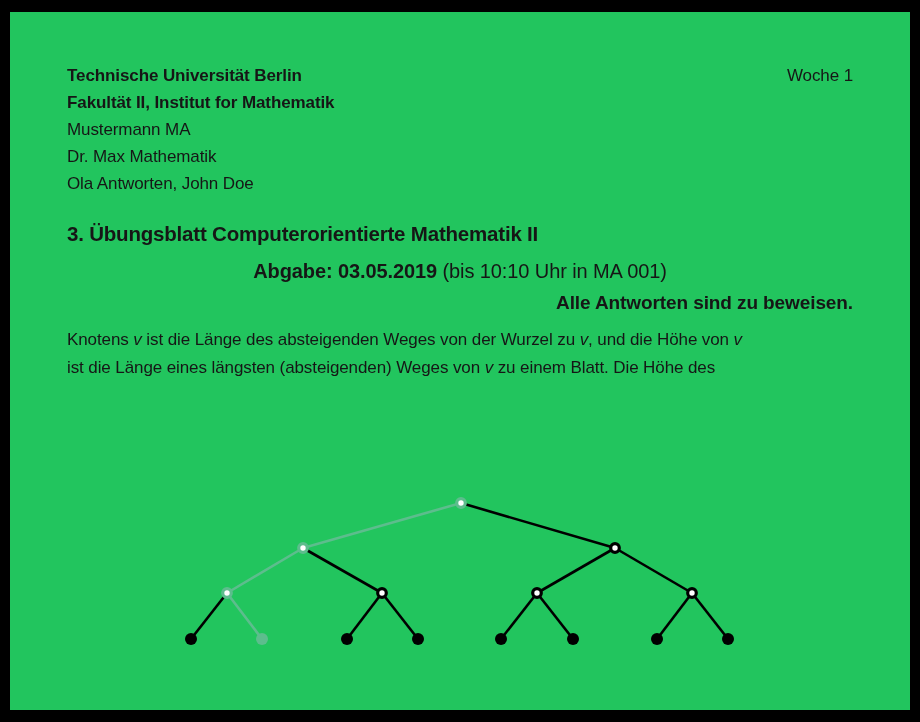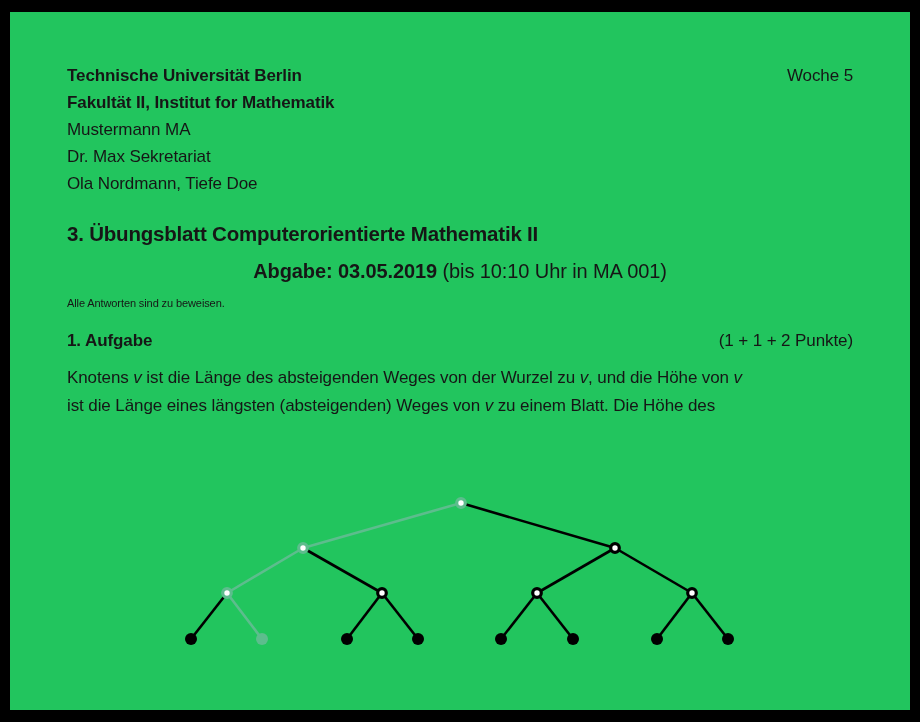--- a/index.html
+++ b/index.html
@@ -38,23 +38,23 @@
     letter-spacing: -0.2px;
   }
   .deadline {
     text-align: center;
     font-size: 20px;
     line-height: 26px;
     margin-top: 9px;
     letter-spacing: -0.1px;
   }
   .notice {
-    text-align: left;
-    font-size: 11px;
-    font-weight: normal;
+    text-align: right;
+    font-size: 19px;
+    font-weight: bold;
     line-height: 26px;
     margin-top: 6px;
     letter-spacing: -0.1px;
   }
   .exercise-row {
     display: flex;
     justify-content: space-between;
     font-size: 17px;
     line-height: 26px;
     margin-top: 12px;
@@ -79,38 +79,34 @@
 <body>
 
 <div class="page">
   <div class="content">
 
     <div class="hdr-row">
       <div class="hdr-col-left">
         <div class="b">Technische Universität Berlin</div>
         <div class="b">Fakultät II, Institut for Mathematik</div>
         <div>Mustermann MA</div>
-        <div>Dr. Max Sekretariat</div>
-        <div>Ola Nordmann, Tiefe Doe</div>
+        <div>Dr. Max Mathematik</div>
+        <div>Ola Antworten, John Doe</div>
       </div>
       <div class="hdr-col-right">
-        <div>Woche 5</div>
+        <div>Woche 1</div>
       </div>
     </div>
 
     <div class="title">3. Übungsblatt Computerorientierte Mathematik II</div>
 
     <div class="deadline"><span class="b">Abgabe: 03.05.2019</span><span> (bis 10:10 Uhr in MA 001)</span></div>
 
     <div class="notice">Alle Antworten sind zu beweisen.</div>
 
-    <div class="exercise-row">
-      <span class="b">1. Aufgabe</span>
-      <span>(1 + 1 + 2 Punkte)</span>
-    </div>
 
     <div class="para">
       <div><span>Knotens </span><span class="it">v</span><span> ist die Länge des absteigenden Weges von der Wurzel zu </span><span class="it">v</span><span>, und die Höhe von </span><span class="it">v</span></div>
       <div><span>ist die Länge eines längsten (absteigenden) Weges von </span><span class="it">v</span><span> zu einem Blatt. Die Höhe des</span></div>
     </div>
 
   </div>
 
   <div class="tree-wrap">
     <svg id="tree-svg" width="620" height="180" viewBox="150 480 620 180">

